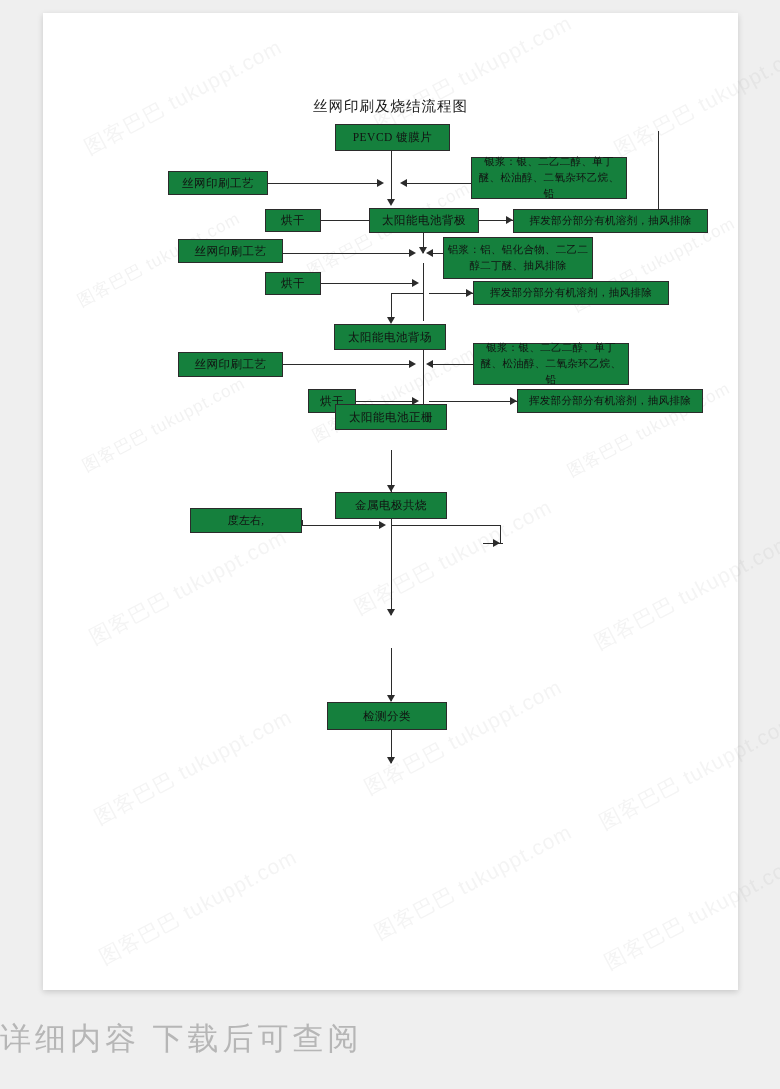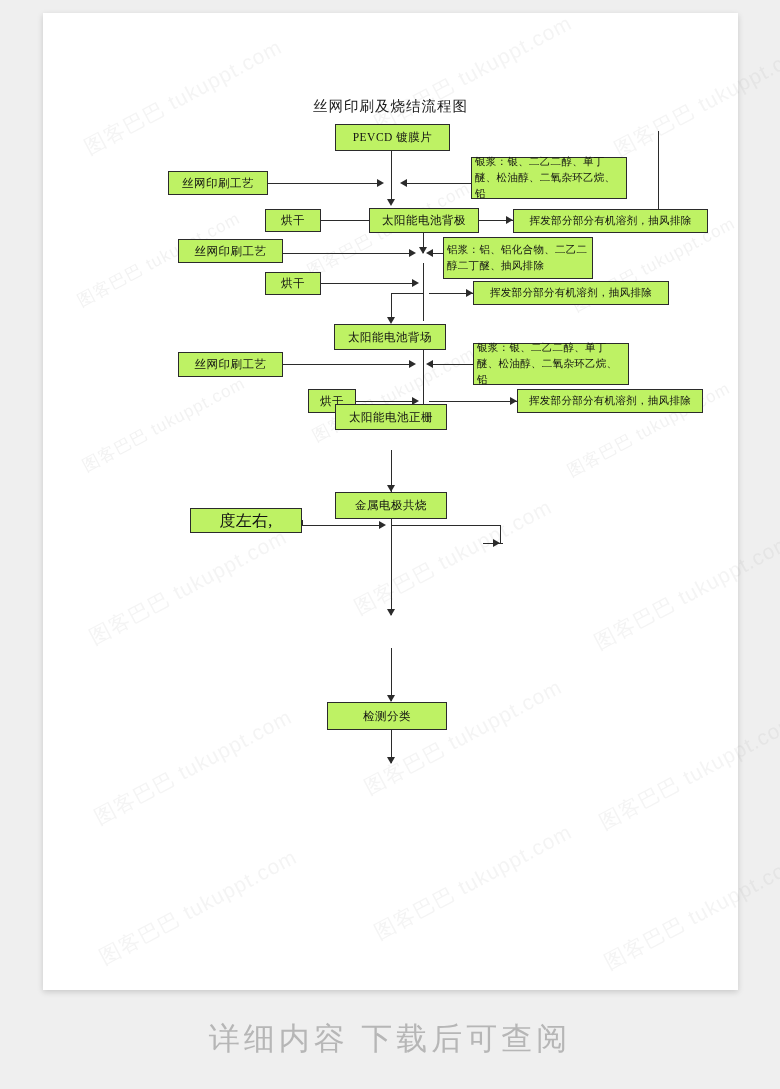--- a/index.html
+++ b/index.html
@@ -58,31 +58,32 @@
     color: #1a1a1a;
     font-family: "Liberation Serif", serif;
     letter-spacing: 1px;
   }
 
   
   .node {
     position: absolute;
     box-sizing: border-box;
     border: 1px solid #2b2b2b;
-    background: #bef264;
+    background: #15803d;
     color: #111;
     display: flex;
     align-items: center;
     justify-content: center;
+    text-align: center;
     font-size: 11.5px;
     line-height: 1.45;
     letter-spacing: 0.5px;
     padding: 2px 3px;
   }
-  .node.small { font-size: 16px; letter-spacing: 0.2px; }
+  .node.small { font-size: 11px; letter-spacing: 0.2px; }
   .node.note { font-size: 10.5px; letter-spacing: 0.3px; line-height: 1.5; }
 
   
   .ln {
     position: absolute;
     background: #2b2b2b;
   }
   .ln.h { height: 1px; }
   .ln.v { width: 1px; }
 
@@ -105,21 +106,20 @@
     border-bottom: 4px solid transparent;
     border-right: 7px solid #2b2b2b;
   }
 
   
   #footer-caption {
     position: absolute;
     left: 0;
     top: 1018px;
     width: 780px;
-    text-align: center;
     font-size: 31px;
     color: #b6b6b6;
     font-family: "Liberation Sans", sans-serif;
     letter-spacing: 4px;
     user-select: none;
   }
 </style>
 </head>
 <body>
 

